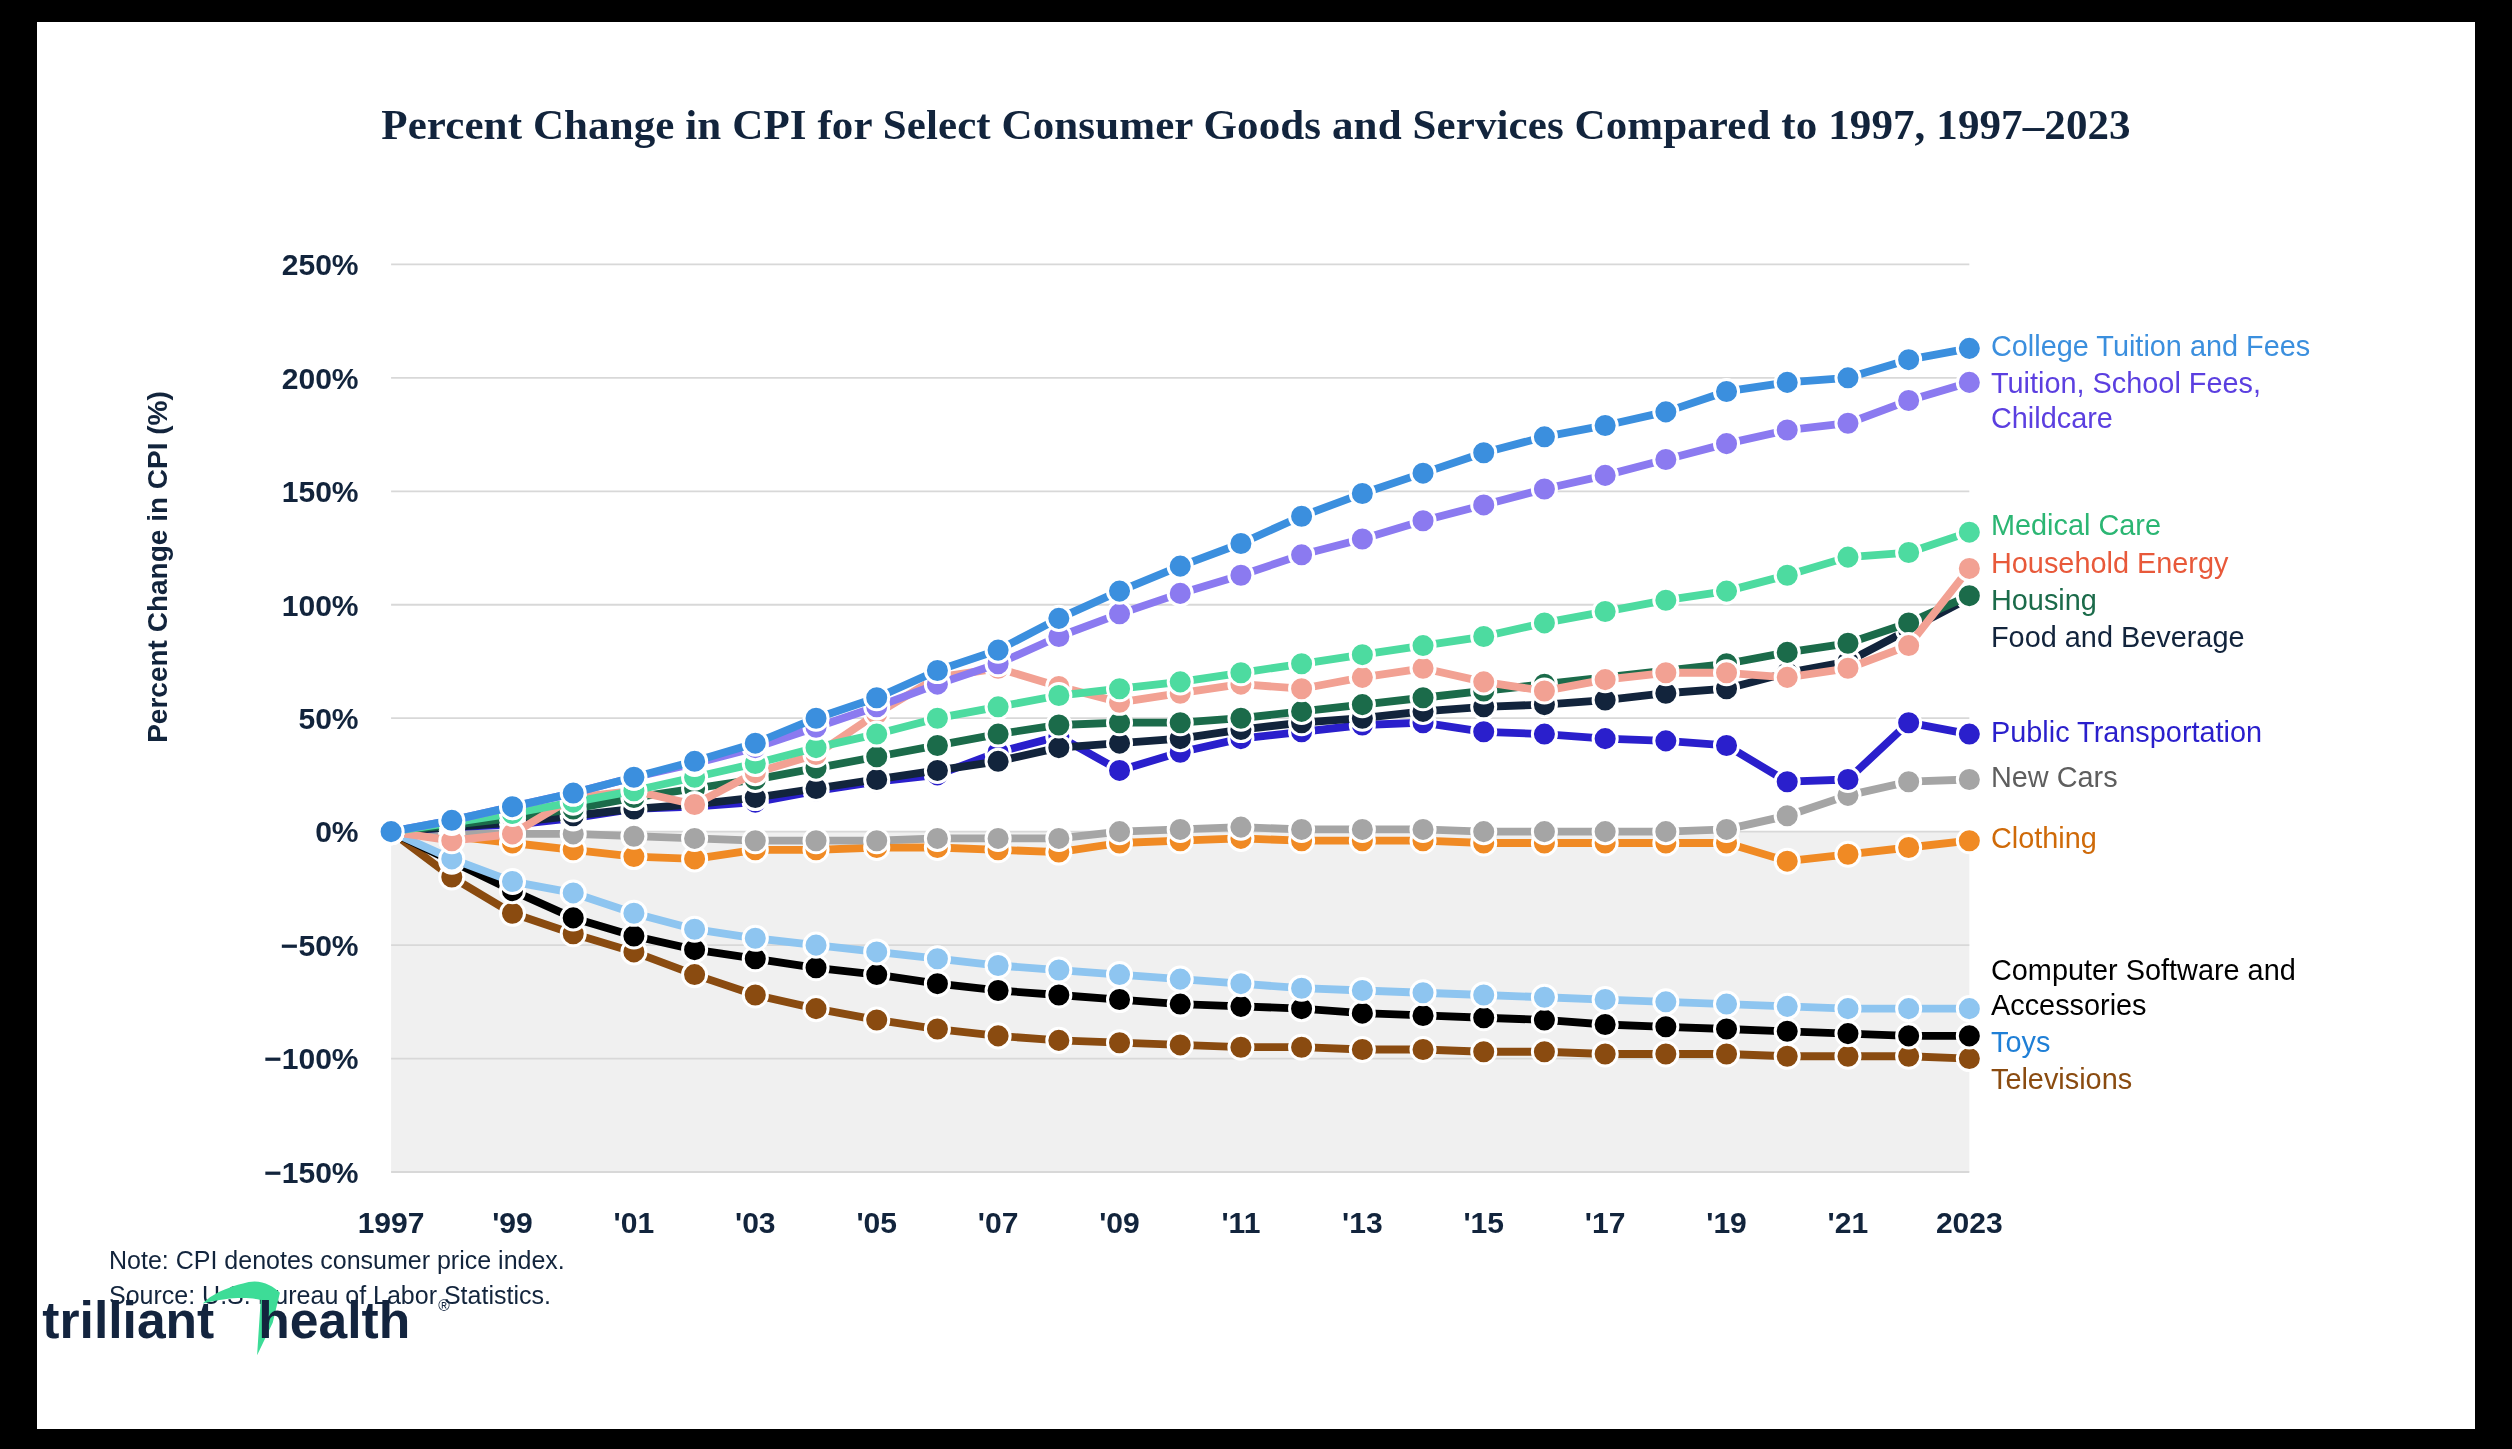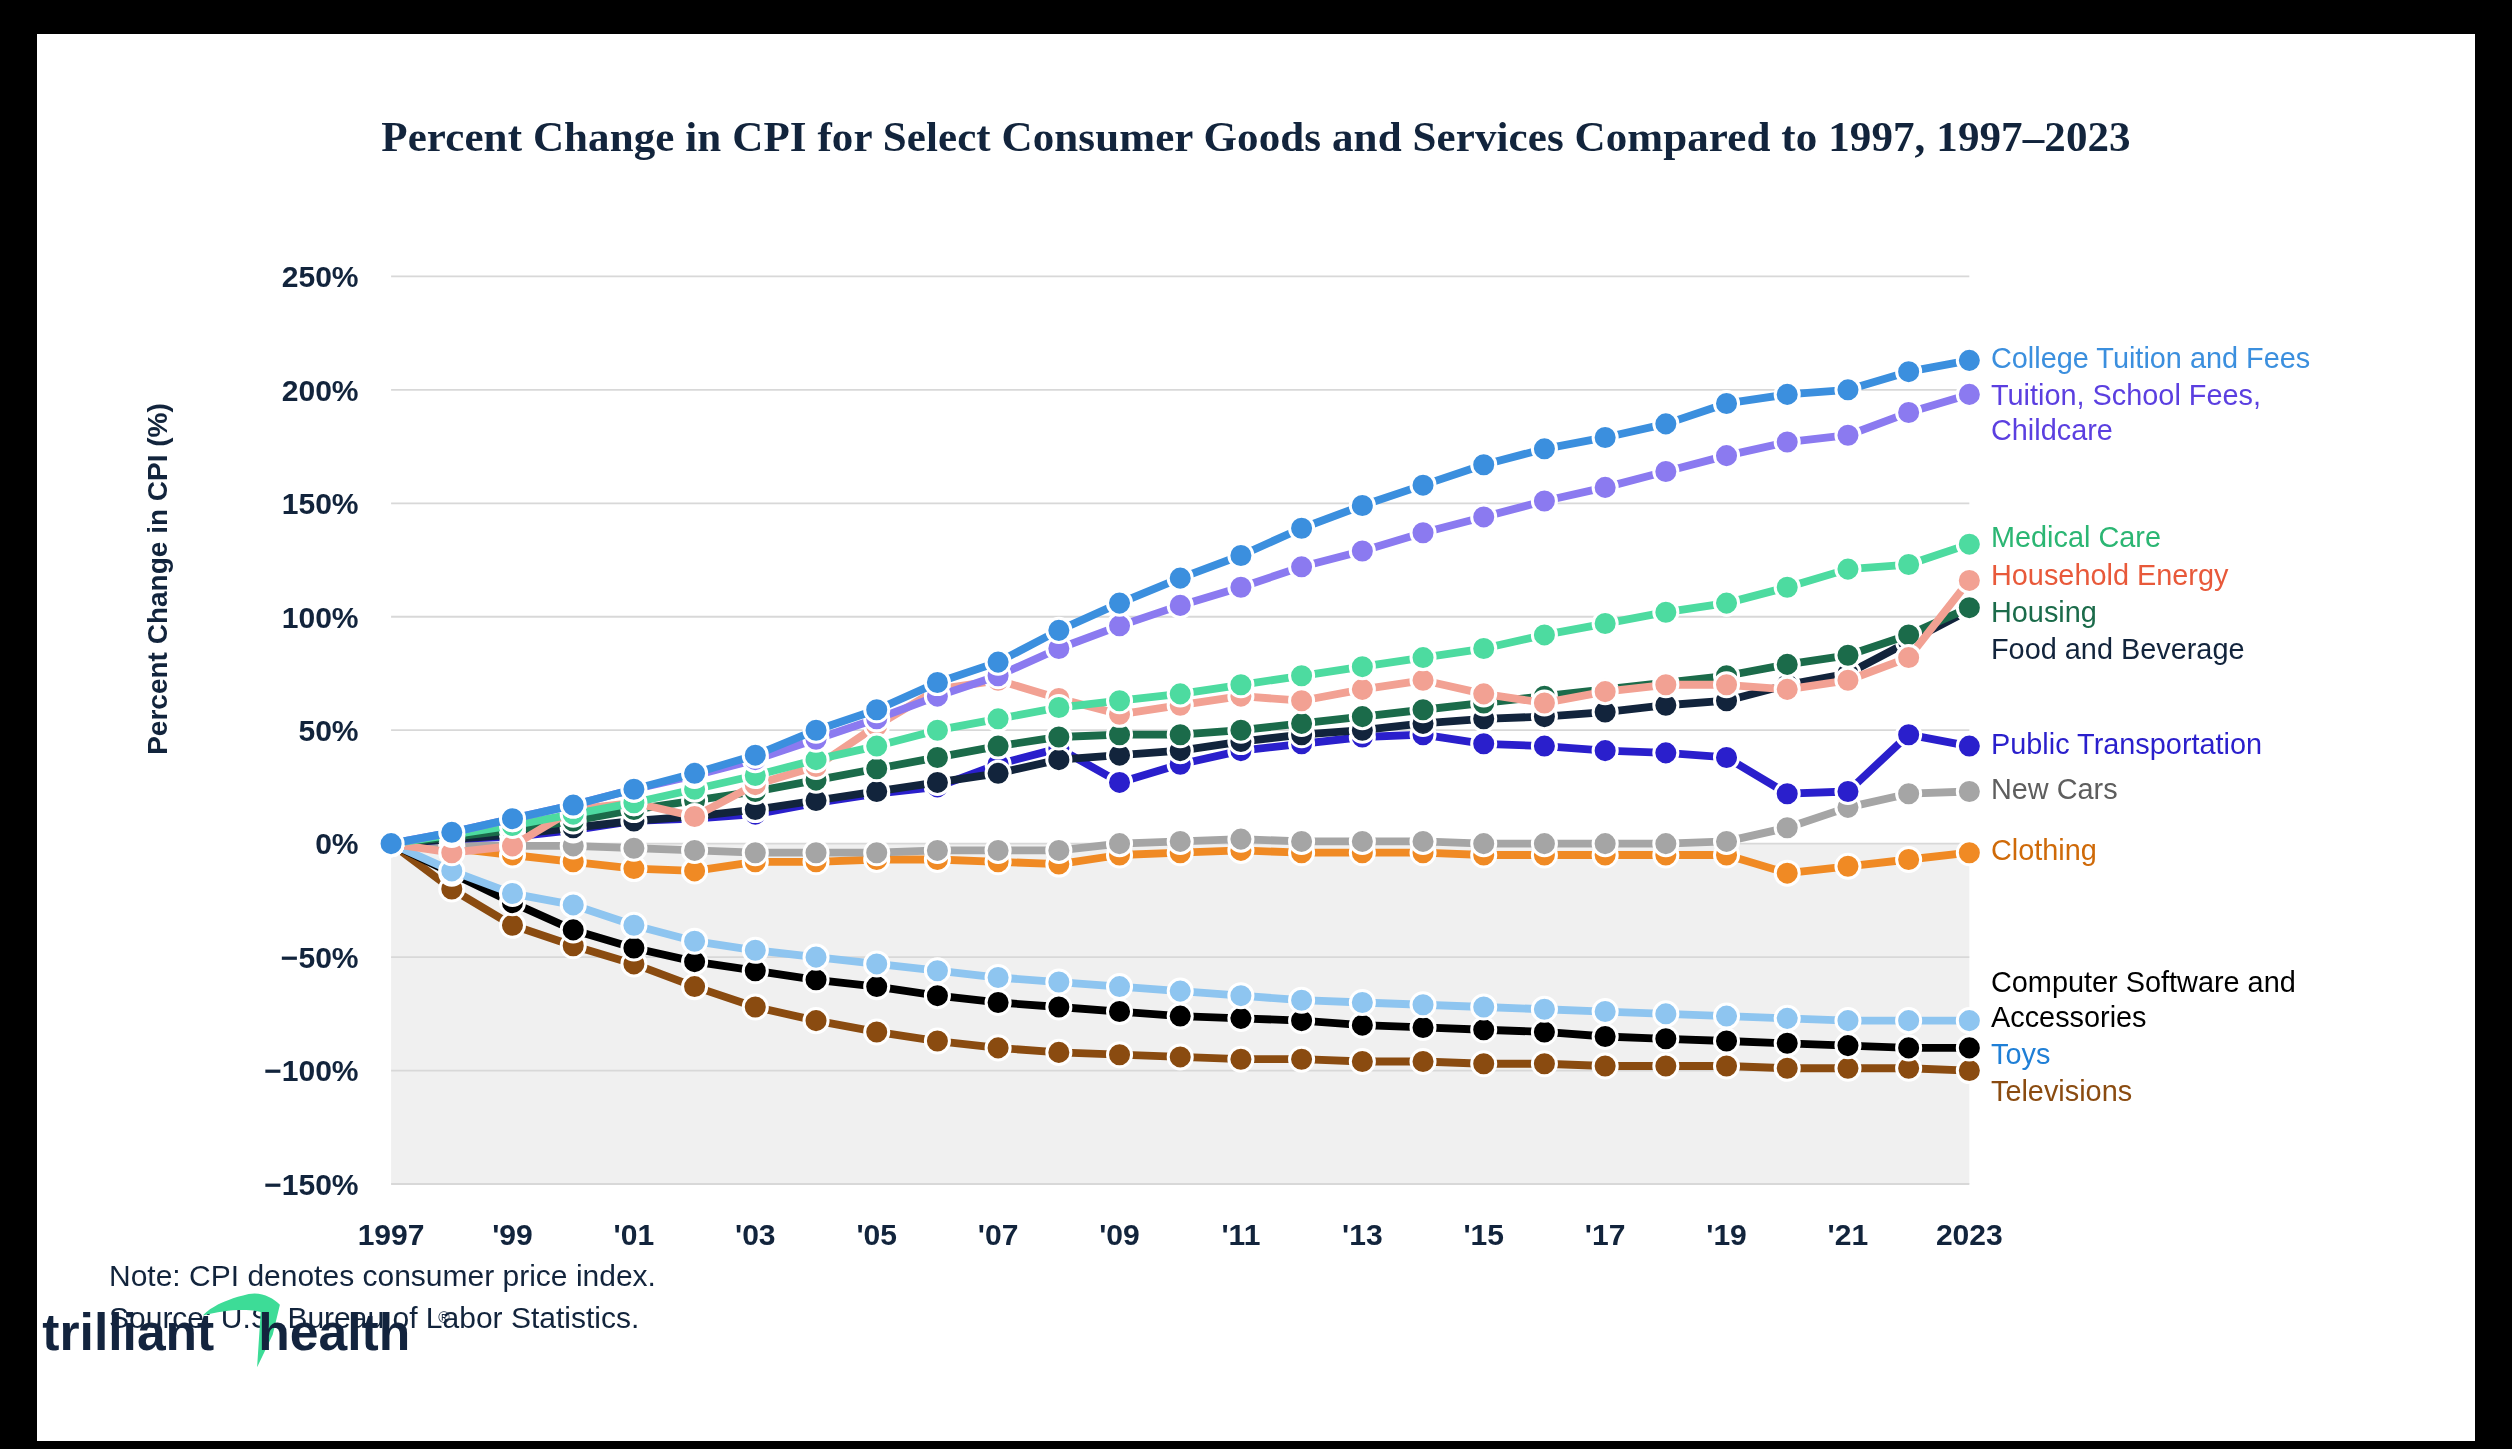--- a/index.html
+++ b/index.html
@@ -1,30 +1,30 @@
 <!DOCTYPE html>
 <html style="font-size:9.6px"><head>
 <meta charset="utf-8">
 <style>
   html,body{margin:0;padding:0;background:#000;}
   body{width:2512px;height:1450px;font-family:"Liberation Sans",sans-serif;}
-  #frame{position:absolute;left:0;top:12px;width:2512px;height:1341px;background:#000;}
+  #frame{position:absolute;left:0;top:0;width:2512px;height:1341px;background:#000;}
   #card{position:absolute;left:37px;top:21.7px;width:2438px;height:1407px;background:#fff;}
   #title{position:absolute;left:0;top:78px;width:2438px;text-align:center;
          font-family:"Liberation Serif",serif;font-size:43px;font-weight:700;
          color:#12243c;letter-spacing:0.1px;}
   .ylabel{position:absolute;left:-90px;top:529px;width:421px;
           transform:rotate(-90deg);transform-origin:center center;
           text-align:center;font-size:28px;color:#12243c;font-weight:600;}
   #plotwrap{position:absolute;left:0;top:0;width:2438px;height:1407px;}
   svg{position:absolute;left:0;top:0;}
   .ytick{font-size:50px;fill:#12243c;font-weight:700;text-anchor:end;font-family:"Liberation Sans",sans-serif;}
   .xtick{font-size:50px;fill:#12243c;font-weight:700;text-anchor:middle;font-family:"Liberation Sans",sans-serif;}
   .lgl{font-size:48px;font-family:"Liberation Sans",sans-serif;dominant-baseline:middle;}
-  #note{position:absolute;left:72px;top:1221px;font-size:30px;color:#12243c;line-height:1.42;}
+  #note{position:absolute;left:72px;top:1221px;font-size:25px;color:#12243c;line-height:1.42;}
   #logo{position:absolute;right:78px;top:1254px;width:421px;height:84px;}
   .logotxt{font-family:"Liberation Sans",sans-serif;font-weight:800;font-size:86px;fill:#13243e;}
   .reg{font-size:26px;fill:#13243e;font-family:"Liberation Sans",sans-serif;}
 </style>
 </head>
 <body>
 
 <div id="frame">
   <div id="card">
 

